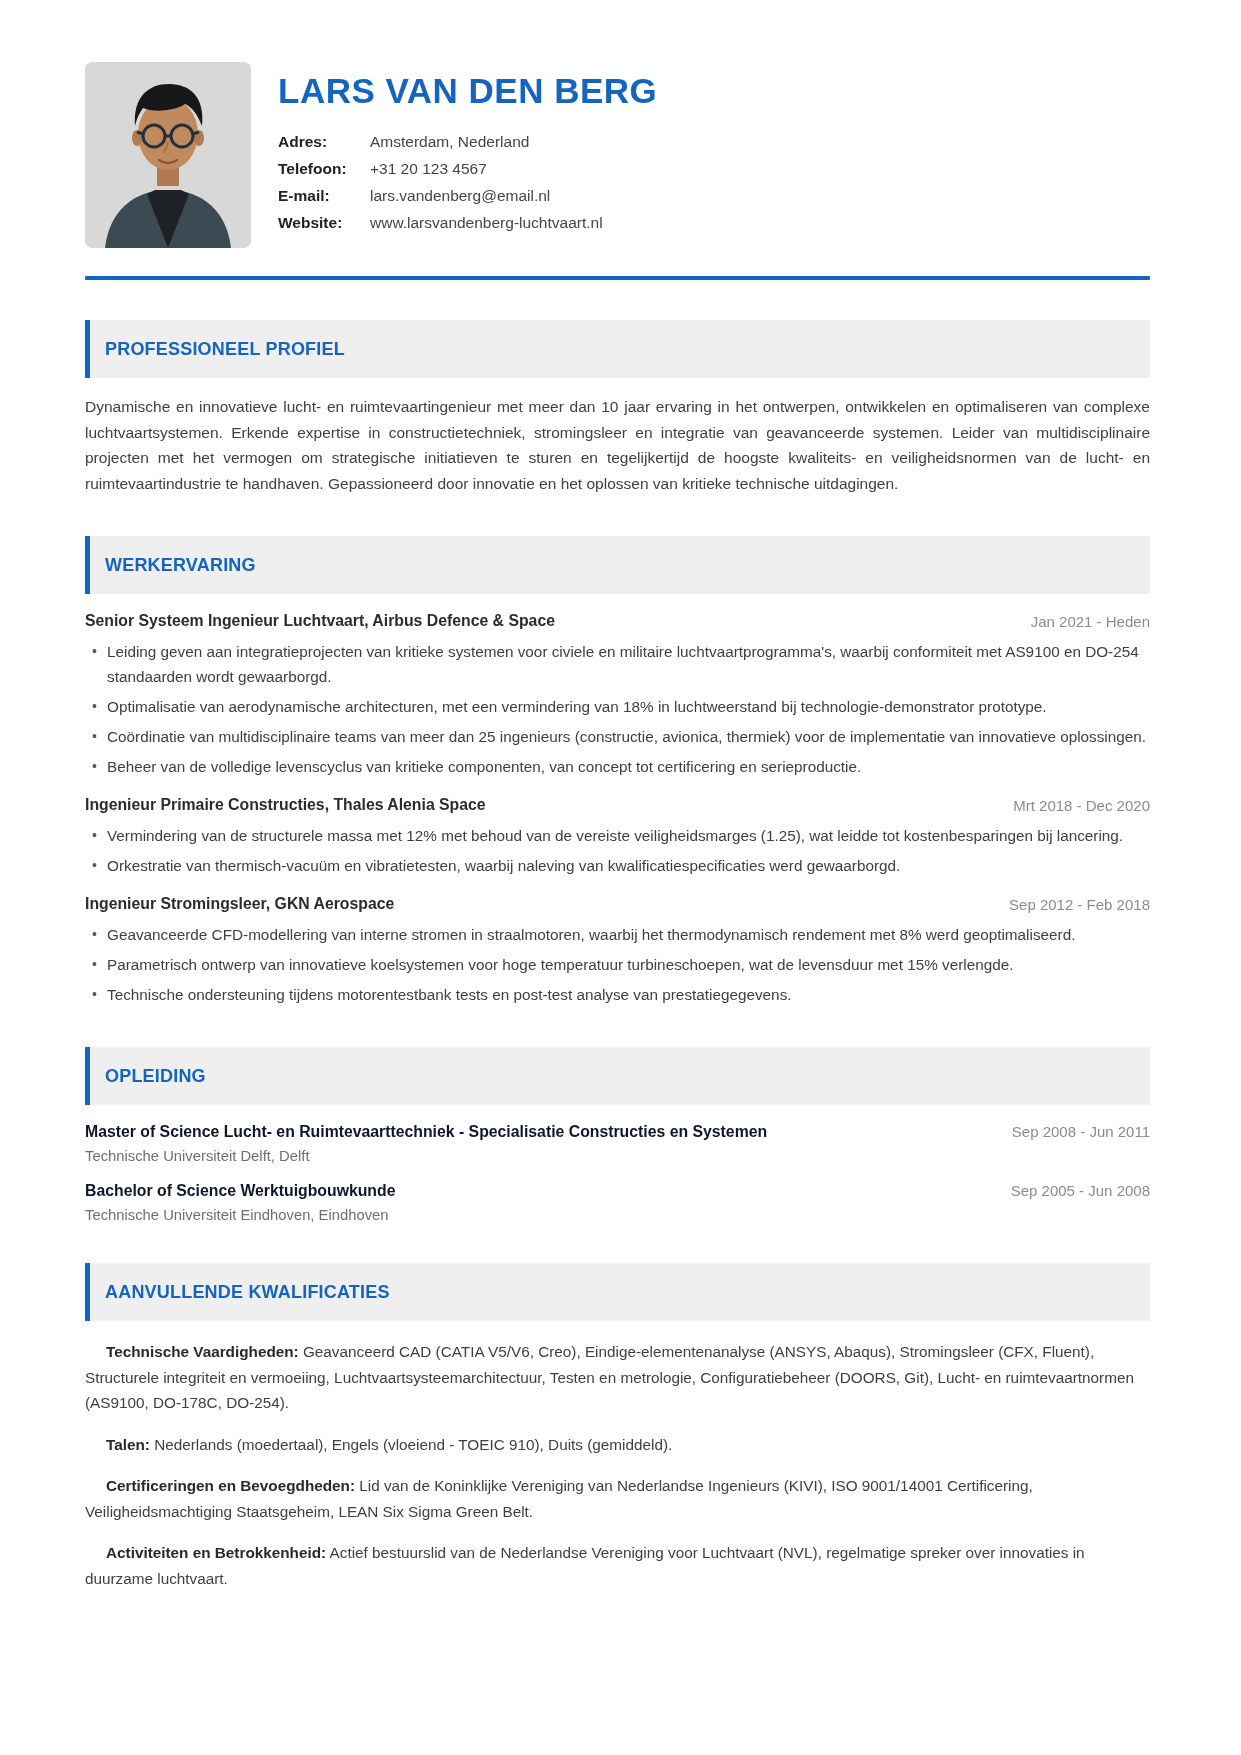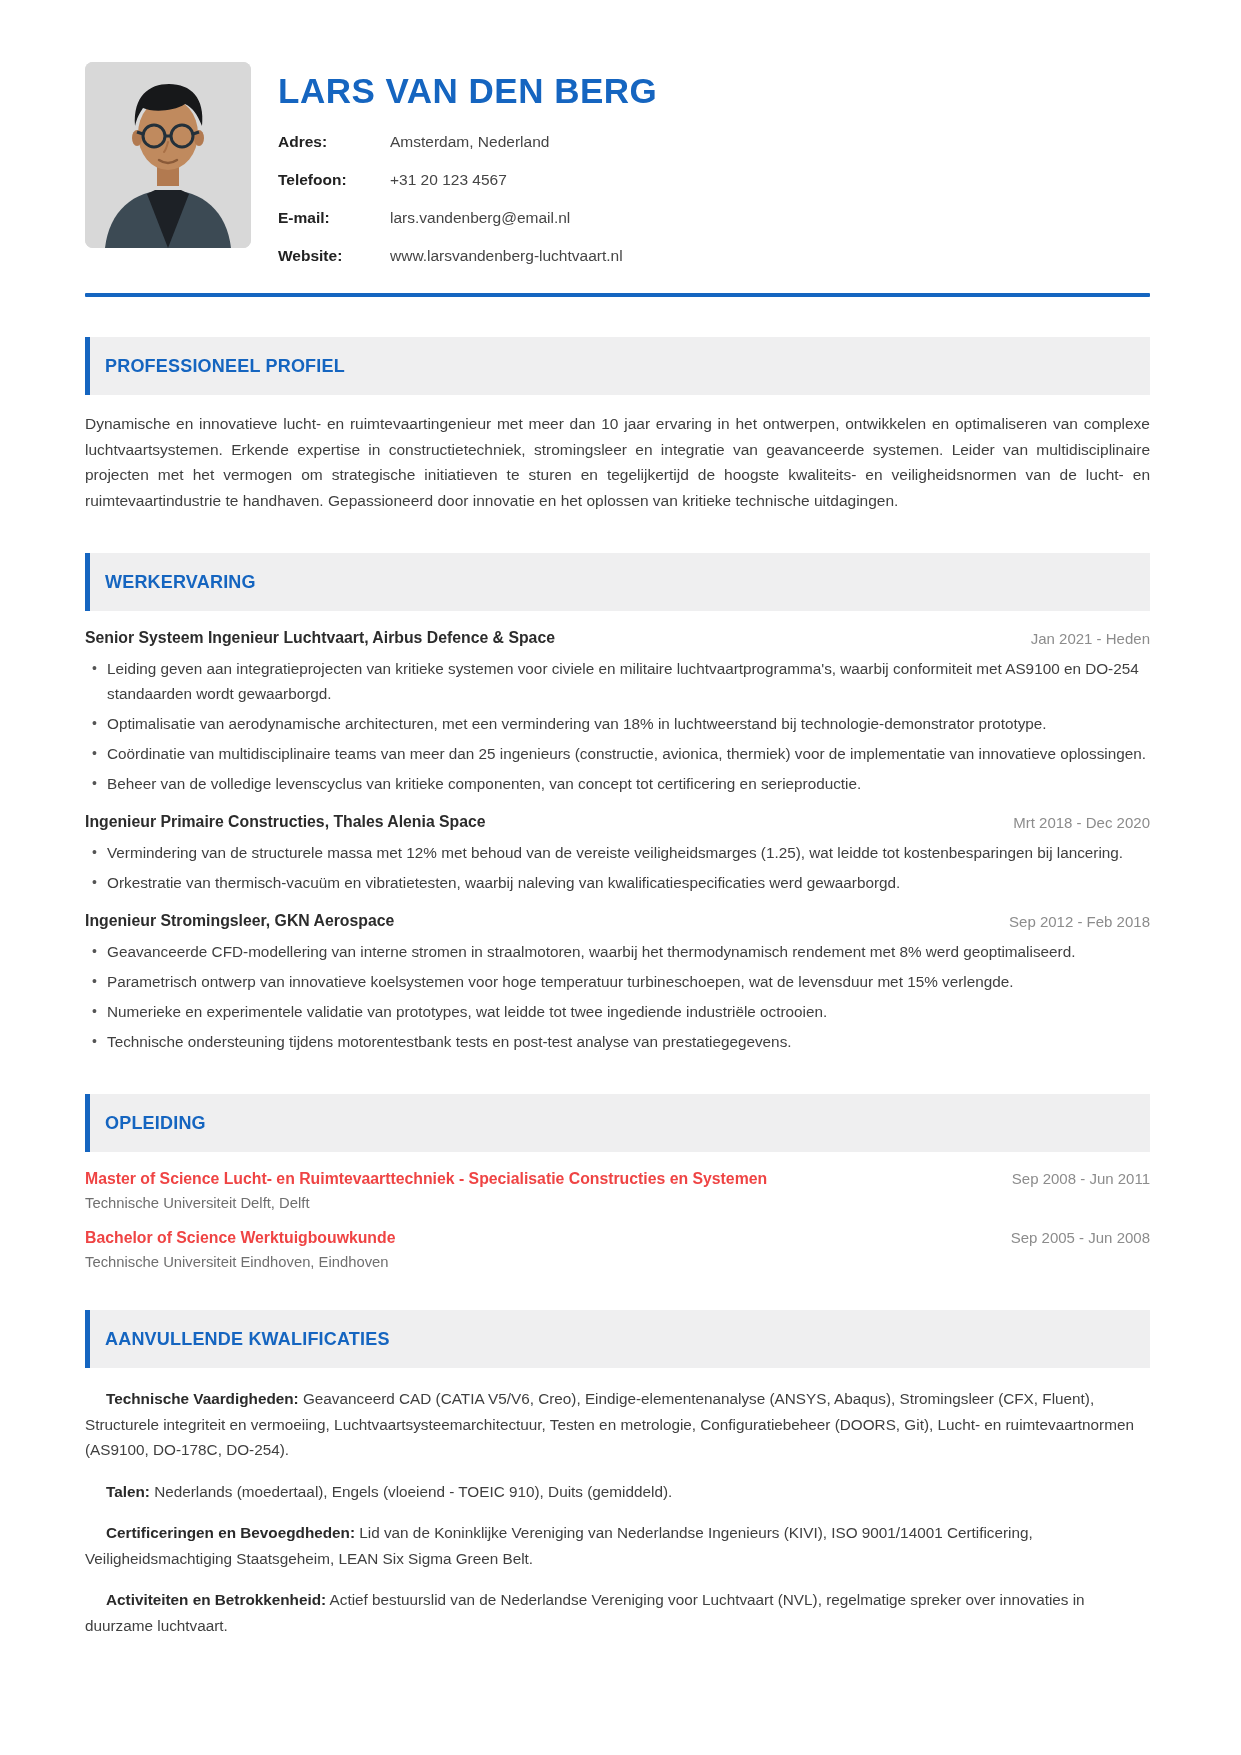--- a/index.html
+++ b/index.html
@@ -27,21 +27,21 @@
     width:166px;height:186px;flex:0 0 166px;
     border-radius:8px;overflow:hidden;background:#d8d8d8;
   }
   .photo svg{display:block;width:100%;height:100%;}
   .header-info{padding-top:3px;}
   .name{
     color:var(--accent);
     font-size:35px;font-weight:bold;letter-spacing:.5px;
     margin:6px 0 22px 0;
   }
-  .contact{display:grid;grid-template-columns:92px auto;row-gap:9px;column-gap:0;gap:20px;}
+  .contact{display:grid;grid-template-columns:92px auto;row-gap:9px;column-gap:0;}
   .contact .lbl{font-weight:bold;color:#222;font-size:15.5px;}
   .contact .val{color:#454545;font-size:15.5px;}
   .divider{height:4px;background:var(--accent);margin-top:28px;border-radius:1px;}
   
   .section-bar{
     margin-top:40px;
     background:var(--section-bg);
     border-left:5px solid var(--accent);
     height:58px;display:flex;align-items:center;
     padding-left:15px;
@@ -65,21 +65,21 @@
     font-size:15.3px;line-height:25px;color:var(--body-text);
   }
   ul.bullets li::before{
     content:"\2022";
     position:absolute;left:7px;top:0;
     color:#555;font-size:14px;
   }
   
   .degree{margin-top:18px;}
   .degree-head{display:flex;justify-content:space-between;align-items:baseline;}
-  .degree-title{font-size:15.8px;font-weight:bold;color:#ef4444;}
+  .degree-title{font-size:15.8px;font-weight:bold;color:#0f172a;}
   .degree-dates{font-size:15px;color:var(--muted);white-space:nowrap;padding-left:20px;}
   .degree-school{margin-top:7px;font-size:14.8px;color:#6f6f6f;}
   
   .qual{margin-top:16px;font-size:15.3px;line-height:25.5px;color:var(--body-text);}
   .qual .qlbl{font-weight:bold;color:#2a2a2a;margin-left:21px;}
   .first-after-bar{margin-top:18px;}
 </style>
 </head>
 <body>
 
@@ -165,21 +165,20 @@
   </div>
 
   <div class="job">
     <div class="job-head">
       <div class="job-title">Ingenieur Stromingsleer, GKN Aerospace</div>
       <div class="job-dates">Sep 2012 - Feb 2018</div>
     </div>
     <ul class="bullets">
       <li>Geavanceerde CFD-modellering van interne stromen in straalmotoren, waarbij het thermodynamisch rendement met 8% werd geoptimaliseerd.</li>
       <li>Parametrisch ontwerp van innovatieve koelsystemen voor hoge temperatuur turbineschoepen, wat de levensduur met 15% verlengde.</li>
-      <li>Numerieke en experimentele validatie van prototypes, wat leidde tot twee ingediende industriële octrooien.</li>
       <li>Technische ondersteuning tijdens motorentestbank tests en post-test analyse van prestatiegegevens.</li>
     </ul>
   </div>
 
   <div class="section-bar">
     <h2>OPLEIDING</h2>
   </div>
 
   <div class="degree first-after-bar">
     <div class="degree-head">

